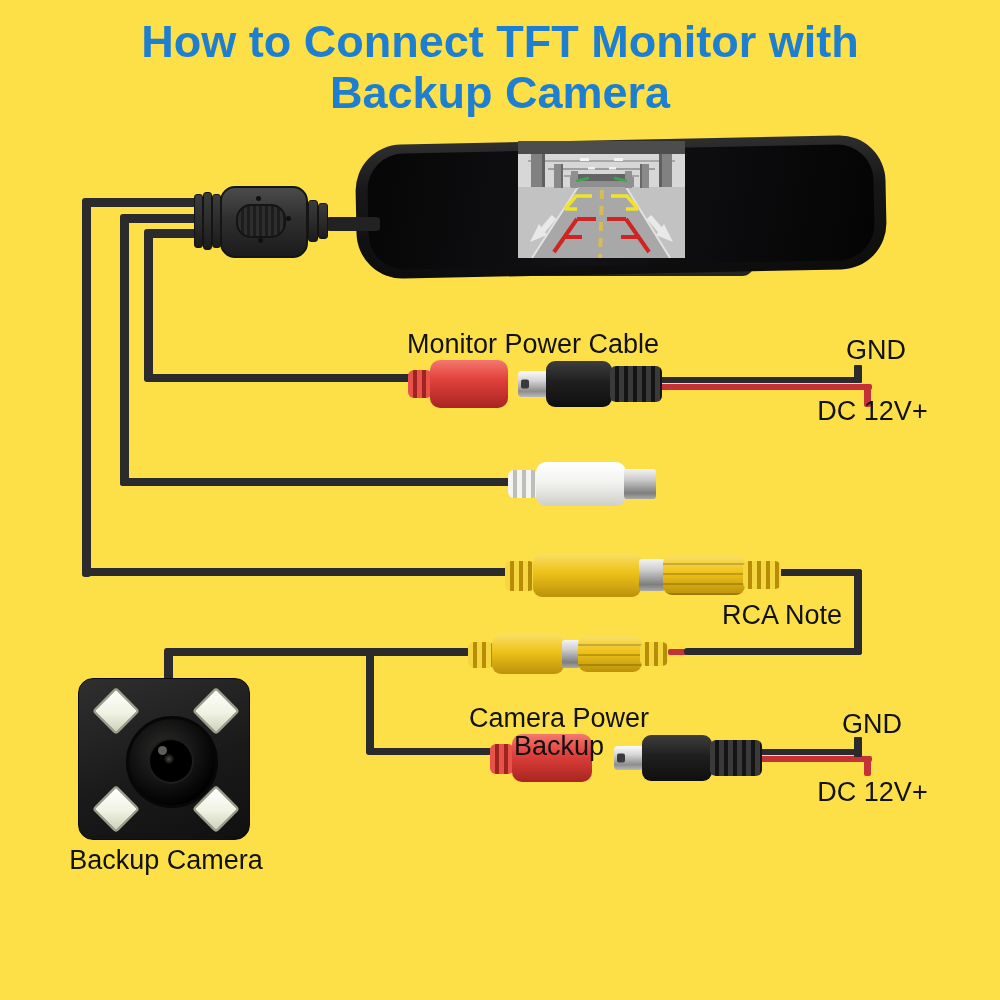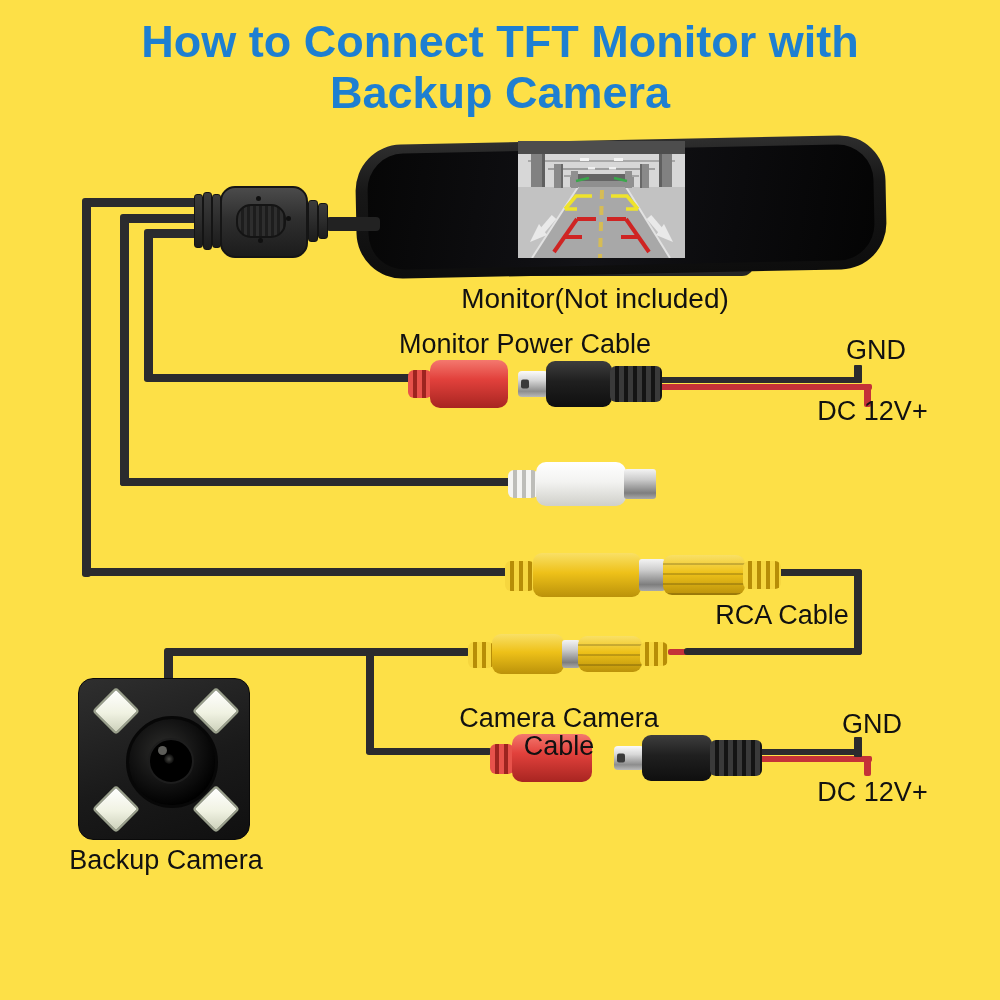--- a/index.html
+++ b/index.html
@@ -233,24 +233,23 @@
     <div class="led" style="left:20px;top:113px;"></div>
     <div class="led" style="left:120px;top:113px;"></div>
     <div class="lens-outer">
       <div class="lens-inner">
         <div class="lens-glint"></div>
         <div class="lens-pupil"></div>
       </div>
     </div>
   </div>
 
-  <div class="lbl" style="left:430px;top:285px;width:330px;font-size:28px;">Monitor(Not included)</div>
-  <div class="lbl" style="left:380px;top:330px;width:290px;">Monitor Power Cable</div>
+  <div class="lbl" style="left:388px;top:330px;width:290px;">Monitor Power Cable</div>
   <div class="lbl" style="left:826px;top:336px;width:100px;">GND</div>
   <div class="lbl" style="left:800px;top:397px;width:145px;">DC 12V+</div>
-  <div class="lbl" style="left:712px;top:601px;width:140px;">RCA Cable</div>
-  <div class="lbl" style="left:424px;top:704px;width:270px;">Camera Camera Cable</div>
+  <div class="lbl" style="left:712px;top:601px;width:140px;">RCA Note</div>
+  <div class="lbl" style="left:424px;top:704px;width:270px;">Camera Power Backup</div>
   <div class="lbl" style="left:822px;top:710px;width:100px;">GND</div>
   <div class="lbl" style="left:800px;top:778px;width:145px;">DC 12V+</div>
   <div class="lbl" style="left:40px;top:846px;width:252px;">Backup Camera</div>
 
 
 </div>
 
 </body></html>

